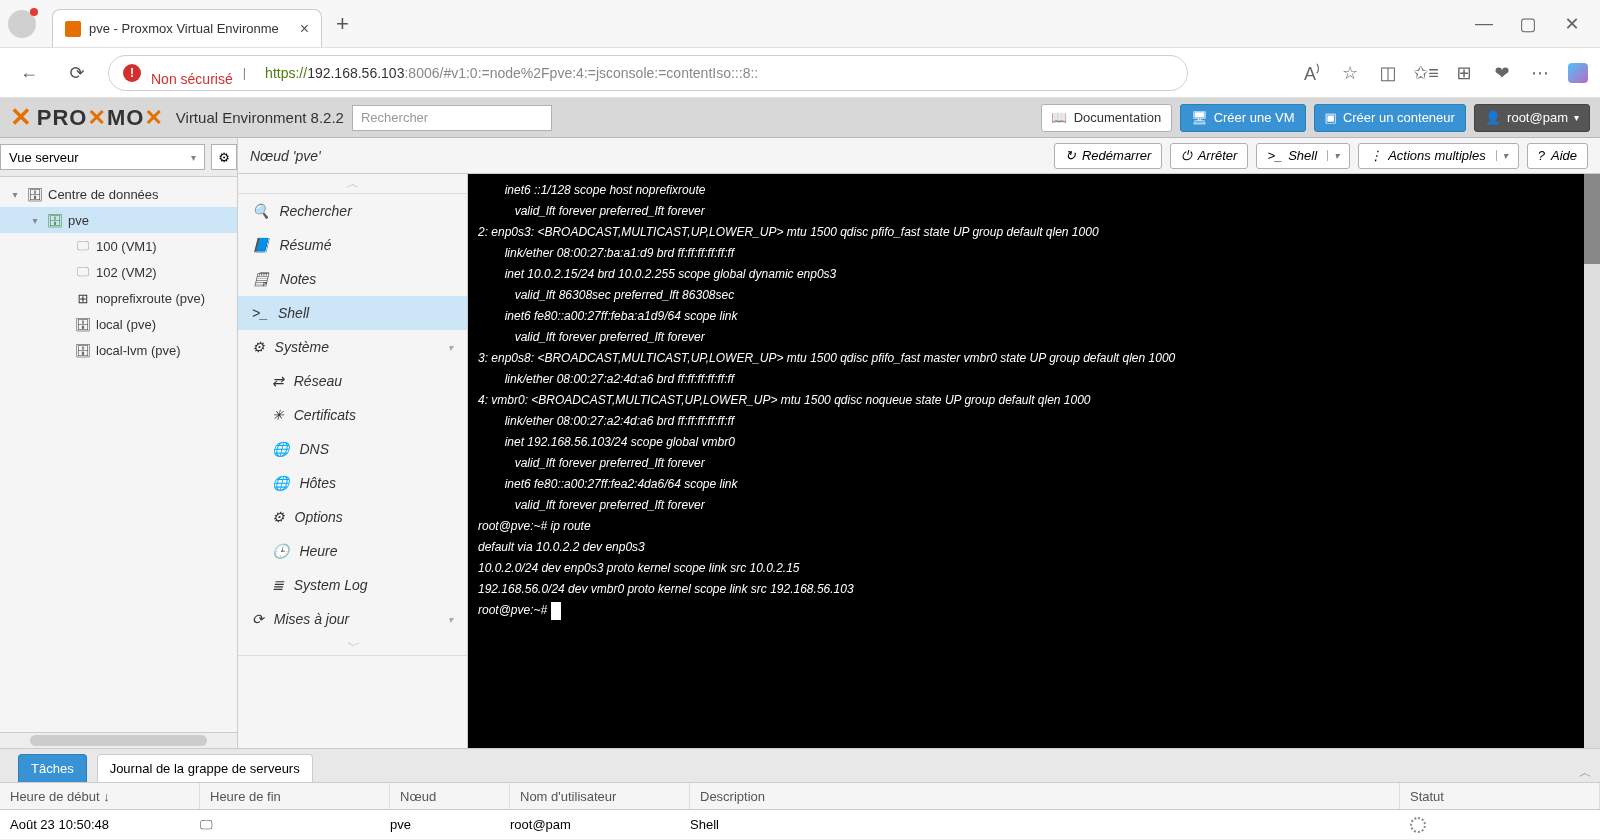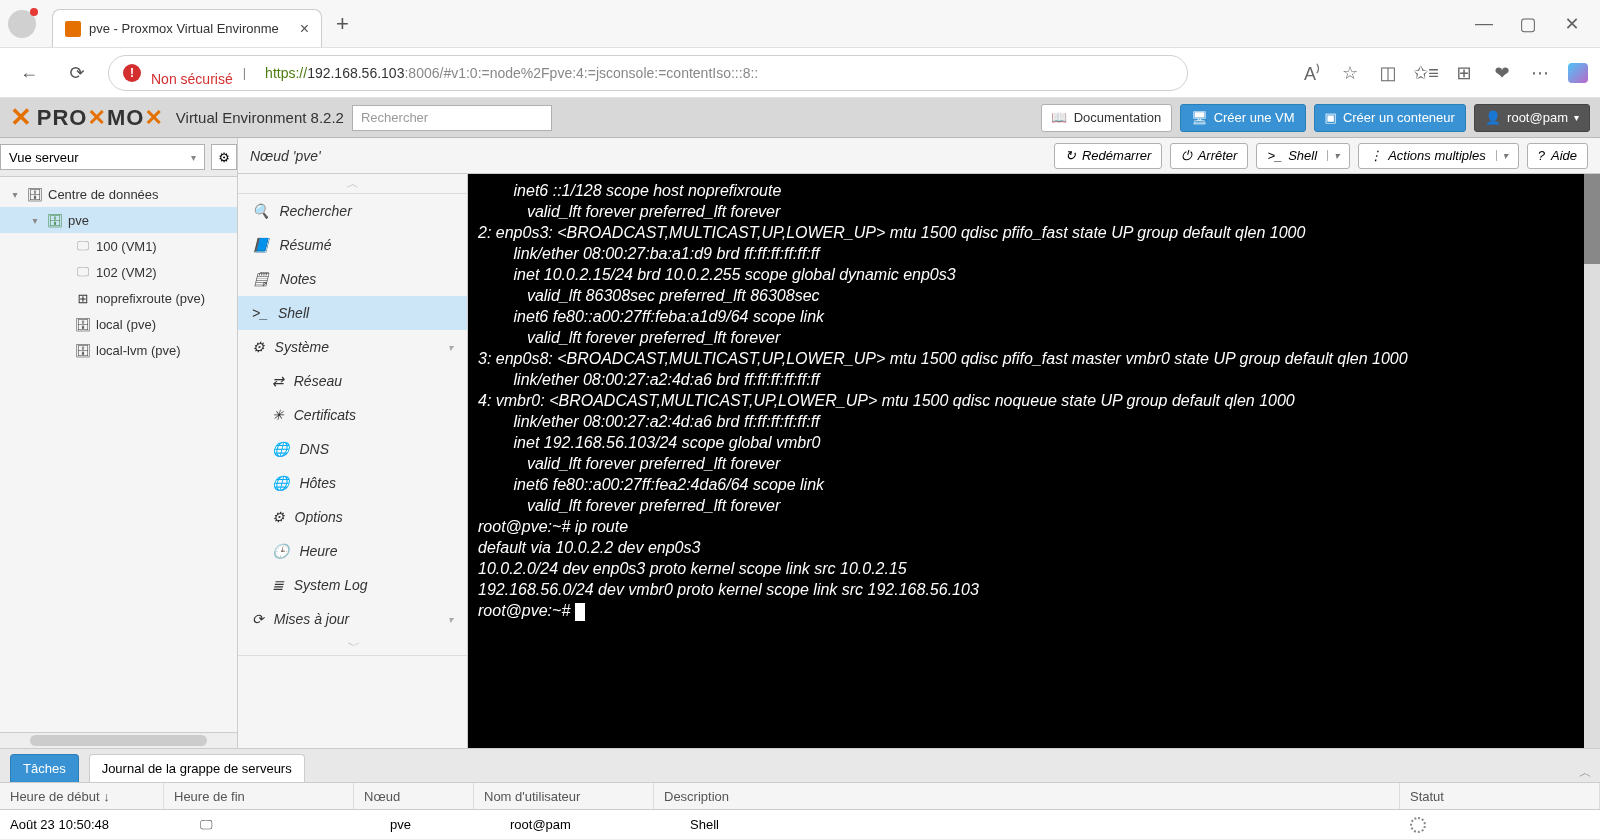--- a/index.html
+++ b/index.html
@@ -65,32 +65,32 @@
 .split-arrow { border-left:1px solid #b0b0b0; padding-left:6px; margin-left:4px; color:#777; font-size:10px;}
 
 .node-body { flex:1; display:flex; overflow:hidden;}
 .node-menu { width:230px; background:#f5f5f5; border-right:1px solid #ccc; overflow:auto;}
 .nm-collapse { height:20px; display:flex; align-items:center; justify-content:center; color:#bbb; border-bottom:1px solid #ddd;}
 .nm-item { height:34px; display:flex; align-items:center; padding:0 14px; gap:10px; font-size:14px; color:#333;}
 .nm-item.sub { padding-left:34px;}
 .nm-item.sel { background:#cde6f7;}
 .nm-item .chev { margin-left:auto; color:#aaa; font-size:10px;}
 
-.terminal { flex:1; background:#000; color:#fff; font-family: Consolas, "Courier New", monospace; font-size:16px; line-height:21px; padding:6px 10px; overflow:auto; white-space:pre; position:relative;}
+.terminal { flex:1; background:#000; color:#fff; font-family: Consolas, "Courier New", monospace; font-size:12px; line-height:21px; padding:6px 10px; overflow:auto; white-space:pre; position:relative;}
 .term-scrollbar { position:absolute; right:0; top:0; bottom:0; width:16px; background:#ddd;}
 .term-thumb { position:absolute; right:0; top:0; width:16px; height:90px; background:#888;}
 .cursor { display:inline-block; width:10px; height:18px; background:#fff; vertical-align:middle;}
 
 
-.tasks-tabs { height:34px; border-top:1px solid #ccc; display:flex; align-items:flex-end; padding:0 10px; gap:10px; background:#e8e8e8;}
+.tasks-tabs { height:34px; border-top:1px solid #ccc; display:flex; align-items:flex-end; padding:0 18px; gap:10px; background:#e8e8e8;}
 .task-tab { padding:6px 12px; border:1px solid #ccc; border-bottom:none; background:#fff; border-radius:4px 4px 0 0; font-size:13px;}
 .task-tab.active { background:#3892d4; color:#fff; border-color:#2a7fb8;}
 .tasks-hdr { height:28px; display:flex; border-top:1px solid #ccc; border-bottom:1px solid #ccc; background:#f5f5f5; font-size:13px; color:#555;}
 .th { padding:0 10px; display:flex; align-items:center; border-right:1px solid #ddd;}
-.th.c1{width:164px;} .th.c2{width:190px;} .th.c3{width:120px;} .th.c4{width:180px;} .th.c5{flex:1;} .th.c6{width:200px;}
+.th.c1{width:200px;} .th.c2{width:190px;} .th.c3{width:120px;} .th.c4{width:180px;} .th.c5{flex:1;} .th.c6{width:200px;}
 .task-row { height:30px; display:flex; font-size:13px; border-bottom:1px solid #eee;}
 .td { padding:0 10px; display:flex; align-items:center;}
 .td.c1{width:190px;} .td.c2{width:190px;} .td.c3{width:120px;} .td.c4{width:180px;} .td.c5{flex:1;} .td.c6{width:200px;}
 .spinner { width:16px; height:16px; border:2px dotted #888; border-radius:50%;}
 .chevup { position:absolute; right:8px; color:#888;}
 </style>
 </head>
 <body>
 
 <div class="browser-top">

